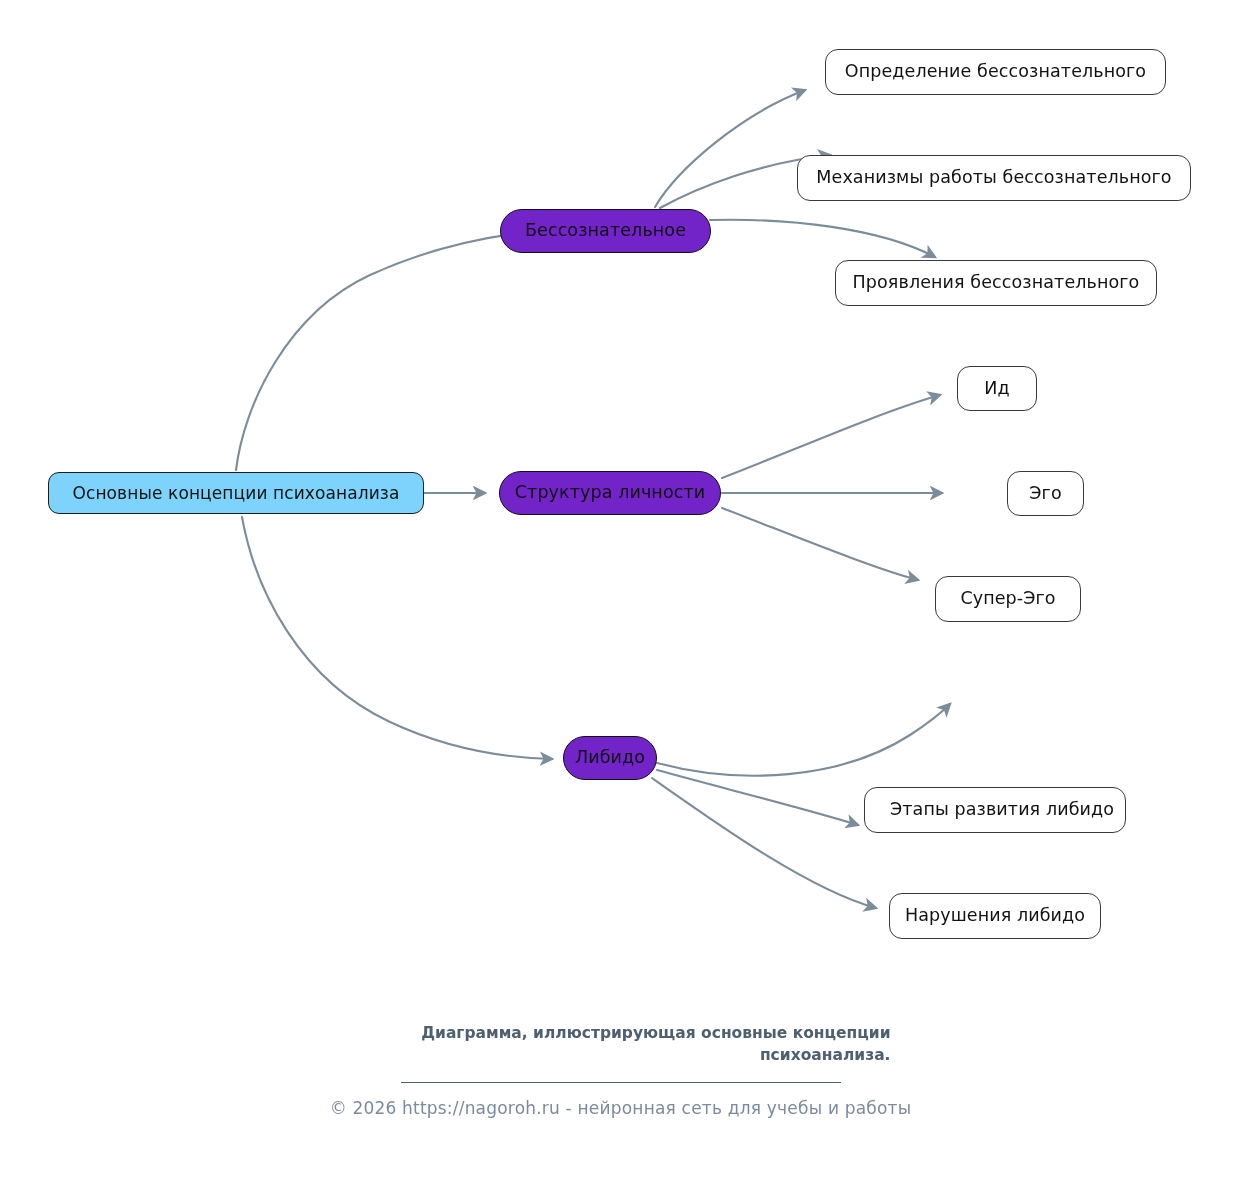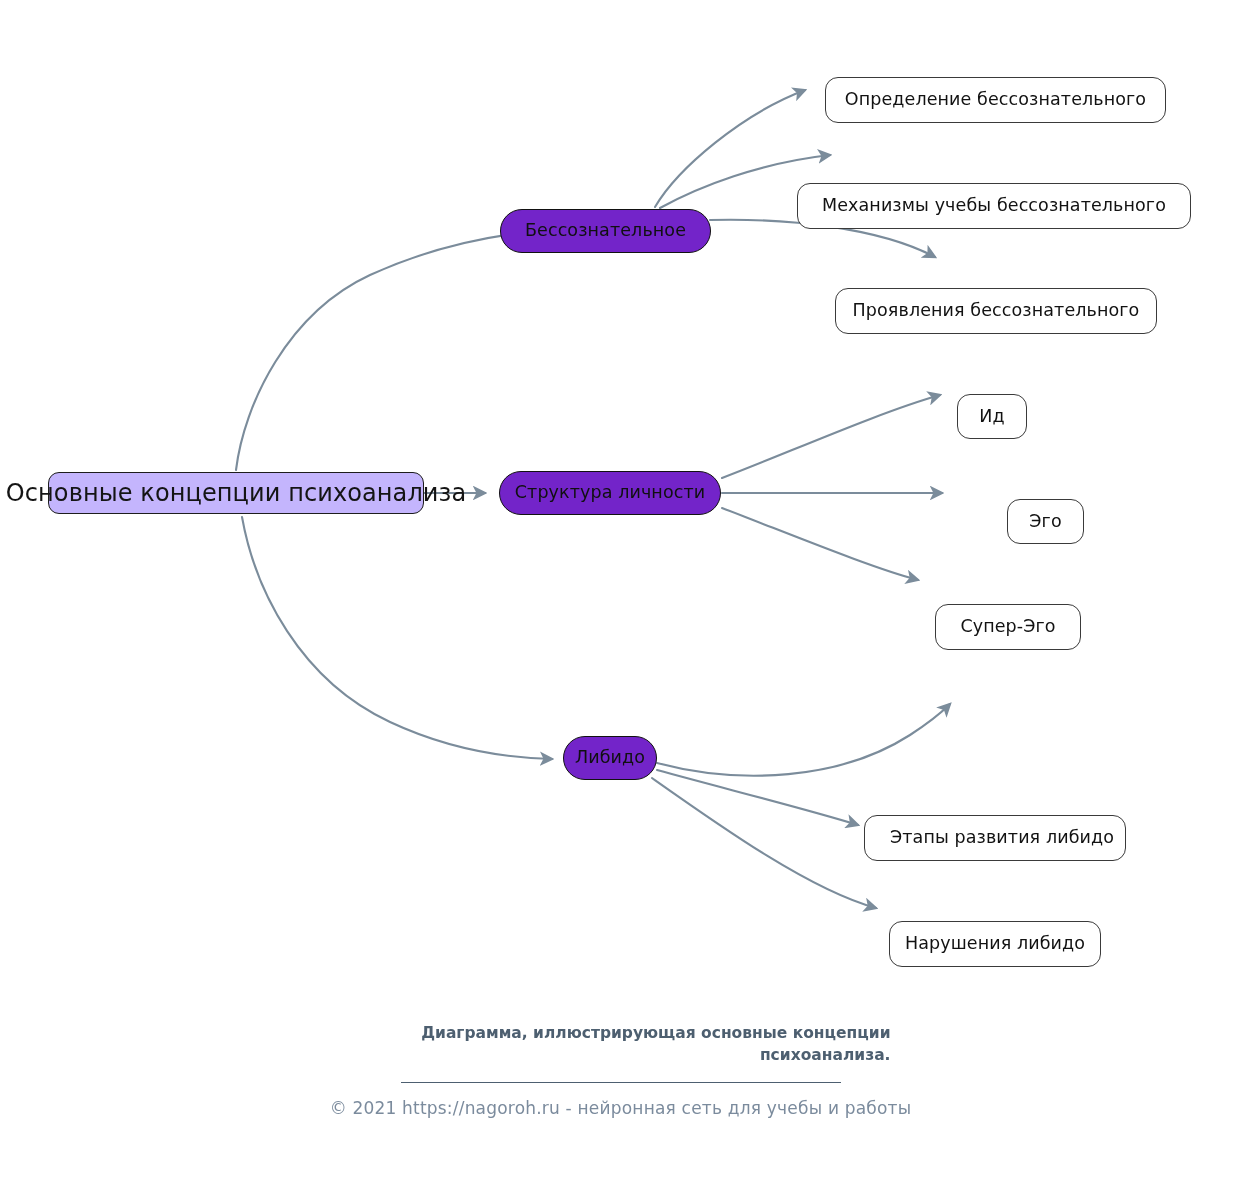--- a/index.html
+++ b/index.html
@@ -40,42 +40,41 @@
     display: flex;
     align-items: center;
     justify-content: center;
     text-align: center;
     white-space: nowrap;
     line-height: 1.1;
     letter-spacing: 0.1px;
   }
 
   .node-root {
-    background: #c4b5fd;
+    background: #7dd3fc;
     border: 1.6px solid #1d1d1d;
     border-radius: 11px;
     color: #141414;
-    font-size: 24px;
+    font-size: 17px;
   }
 
   .node-branch {
     background: #7324c9;
     border: 1.6px solid #111111;
     border-radius: 22px;
     color: #101010;
     font-size: 17.5px;
   }
 
   .node-leaf {
     background: #ffffff;
     border: 1.7px solid #3a3a3a;
     border-radius: 13px;
     color: #121212;
     font-size: 17.5px;
-    margin-top: 28px;
   }
 
   
   .caption-wrap {
     position: absolute;
     left: 0;
     width: 1241px;
     text-align: center;
   }
   .caption-text {
@@ -138,39 +137,39 @@
       <path d="M 652,778 C 720,826 810,890 876,908" marker-end="url(#arrow)"></path>
     </g>
   </svg>
 
   <div class="node node-root" style="left:48px; top:472px; width:376px; height:42px;">Основные концепции психоанализа</div>
 
   <div class="node node-branch" style="left:500px; top:209px; width:211px; height:44px;">Бессознательное</div>
 
   <div class="node node-leaf" style="left:825px; top:49px; width:341px; height:46px;">Определение бессознательного</div>
 
-  <div class="node node-leaf" style="left:797px; top:155px; width:394px; height:46px;">Механизмы учебы бессознательного</div>
+  <div class="node node-leaf" style="left:797px; top:155px; width:394px; height:46px;">Механизмы работы бессознательного</div>
 
   <div class="node node-leaf" style="left:835px; top:260px; width:322px; height:46px;">Проявления бессознательного</div>
 
   <div class="node node-branch" style="left:499px; top:471px; width:222px; height:44px;">Структура личности</div>
 
-  <div class="node node-leaf" style="left:957px; top:366px; width:70px; height:45px;">Ид</div>
+  <div class="node node-leaf" style="left:957px; top:366px; width:80px; height:45px;">Ид</div>
 
   <div class="node node-leaf" style="left:1007px; top:471px; width:77px; height:45px;">Эго</div>
 
   <div class="node node-leaf" style="left:935px; top:576px; width:146px; height:46px;">Супер-Эго</div>
 
   <div class="node node-branch" style="left:563px; top:736px; width:94px; height:44px;">Либидо</div>
 
 
   <div class="node node-leaf" style="left:864px; top:787px; width:262px; height:46px;padding-left:14px;">Этапы развития либидо</div>
 
   <div class="node node-leaf" style="left:889px; top:893px; width:212px; height:46px;">Нарушения либидо</div>
 
   <div class="caption-wrap" style="top:1022px;">
     <div class="caption-text">Диаграмма, иллюстрирующая основные концепции психоанализа.</div>
     <div class="caption-rule"></div>
   </div>
 
-  <div class="footer-text" style="top:1098px;">© 2021 https://nagoroh.ru - нейронная сеть для учебы и работы</div>
+  <div class="footer-text" style="top:1098px;">© 2026 https://nagoroh.ru - нейронная сеть для учебы и работы</div>
 
 </div>
 
 </body></html>

